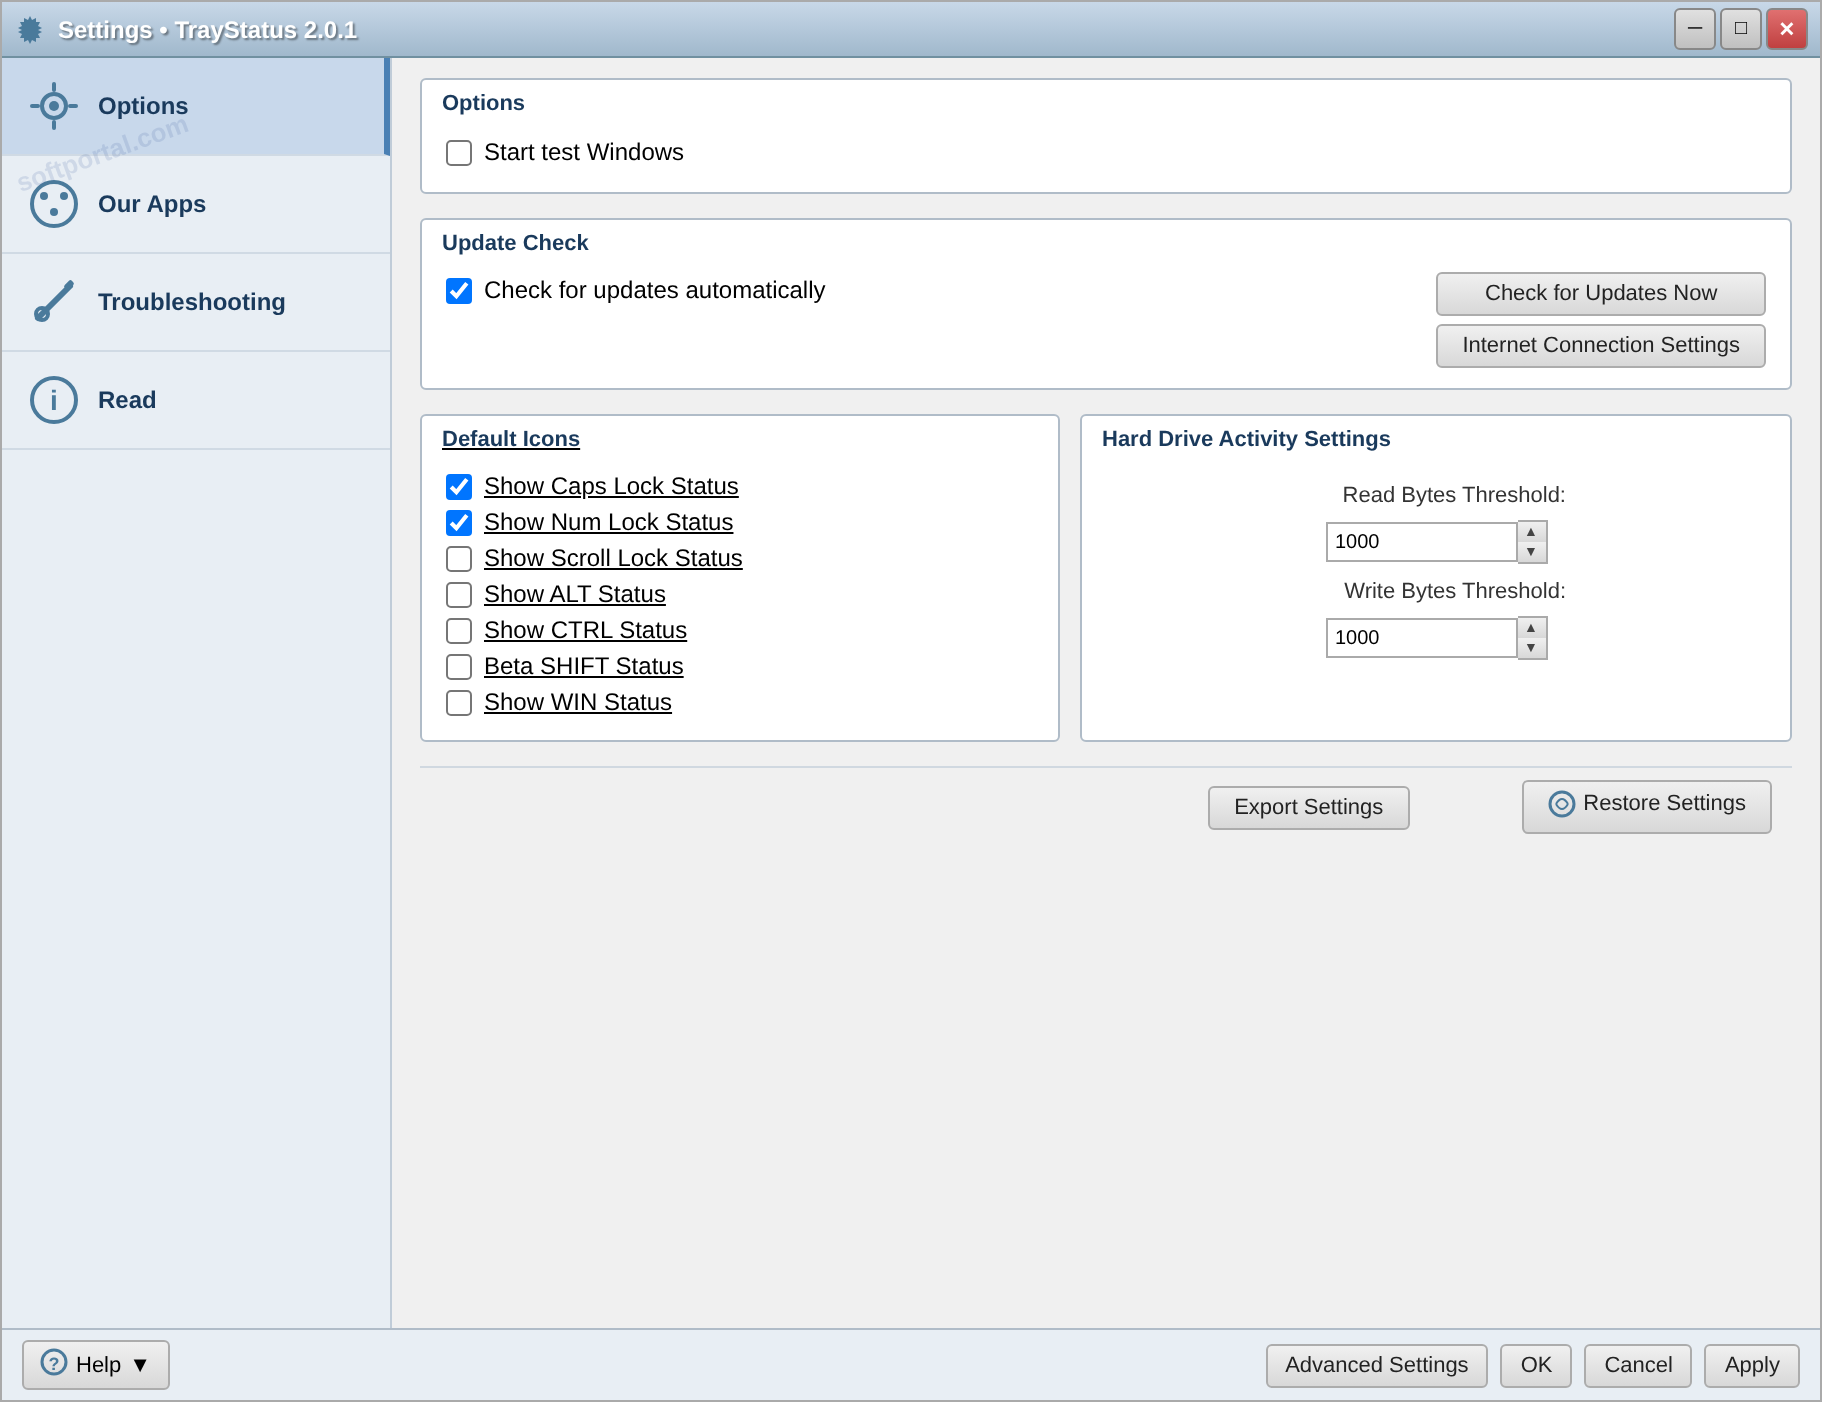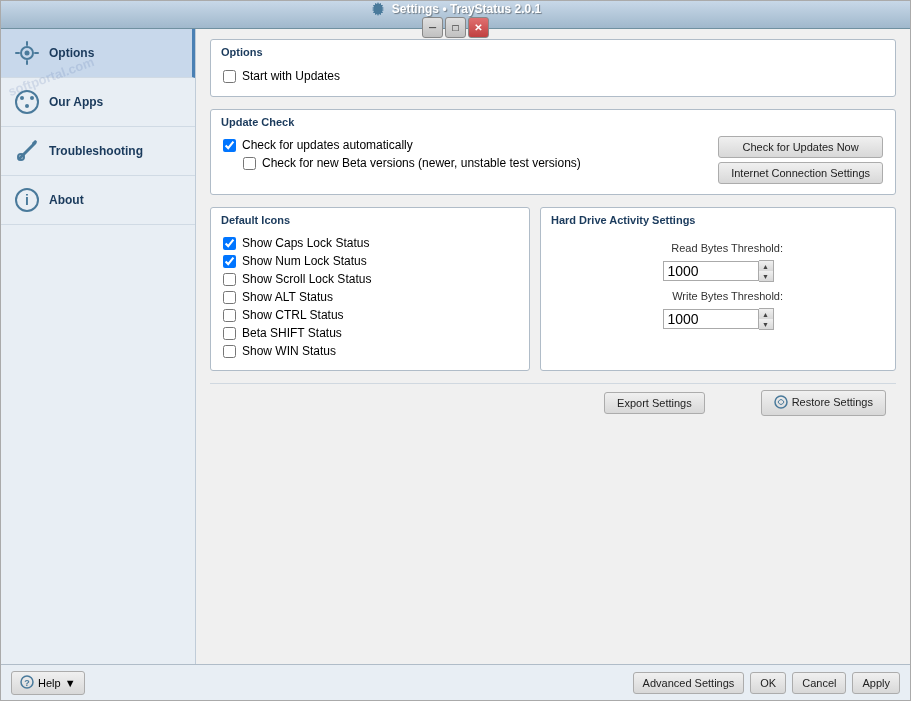--- a/index.html
+++ b/index.html
@@ -25,21 +25,20 @@
     
     .title-bar {
       background: linear-gradient(to bottom, #c8d8e8 0%, #a0b8cc 100%);
       height: 28px;
       display: flex;
       align-items: center;
       justify-content: space-between;
       padding: 0 6px;
       border-bottom: 1px solid #7090a0;
       flex-shrink: 0;
-      flex-direction: column;
     }
     .title-bar-left {
       display: flex;
       align-items: center;
       gap: 6px;
     }
     .title-bar-icon {
       width: 16px;
       height: 16px;
     }
@@ -203,20 +202,21 @@
       display: flex;
       gap: 10px;
       margin-bottom: 12px;
     }
 
     .default-icons-section {
       flex: 0 0 320px;
       border: 1px solid #b0bcc8;
       border-radius: 3px;
       background: #fff;
+      text-decoration: underline;
     }
     .hard-drive-section {
       flex: 1;
       border: 1px solid #b0bcc8;
       border-radius: 3px;
       background: #fff;
     }
 
     .hd-row {
       display: flex;
@@ -232,21 +232,21 @@
       min-width: 130px;
     }
     .hd-input-wrap {
       display: flex;
       align-items: center;
     }
     .hd-input {
       border: 1px solid #aaa;
       width: 96px;
       padding: 2px 4px;
-      font-size: 14px;
+      font-size: 10px;
       height: 20px;
     }
     .spinner-btns {
       display: flex;
       flex-direction: column;
       border: 1px solid #aaa;
       border-left: none;
     }
     .spinner-btn {
       width: 14px;
@@ -383,48 +383,44 @@
         <span class="sidebar-label">Troubleshooting</span>
       </div>
 
       <div class="sidebar-item">
         <div class="sidebar-icon">
           <svg viewBox="0 0 28 28" width="28" height="28">
             <circle cx="14" cy="14" r="11" fill="none" stroke="#4a7a9b" stroke-width="2"></circle>
             <text x="14" y="19" text-anchor="middle" font-size="14" font-weight="bold" fill="#4a7a9b">i</text>
           </svg>
         </div>
-        <span class="sidebar-label">About</span>
+        <span class="sidebar-label">Read</span>
       </div>
     </div>
 
     <div class="content-area">
 
       <div class="section-group">
         <div class="section-title">Options</div>
         <div class="section-content">
           <div class="options-row">
             <input type="checkbox" style="">
-            <label>Start with Updates</label>
+            <label>Start test Windows</label>
           </div>
         </div>
       </div>
 
       <div class="section-group">
         <div class="section-title">Update Check</div>
         <div class="section-content">
           <div class="update-check-layout">
             <div class="update-check-left">
               <div class="check-row">
                 <input type="checkbox" checked="" style="">
                 <label>Check for updates automatically</label>
-              </div>
-              <div class="check-row indented">
-                <input type="checkbox" style="">
-                <label>Check for new Beta versions (newer, unstable test versions)</label>
               </div>
             </div>
             <div class="update-check-right">
               <button class="win-button">Check for Updates Now</button>
               <button class="win-button">Internet Connection Settings</button>
             </div>
           </div>
         </div>
       </div>
 

